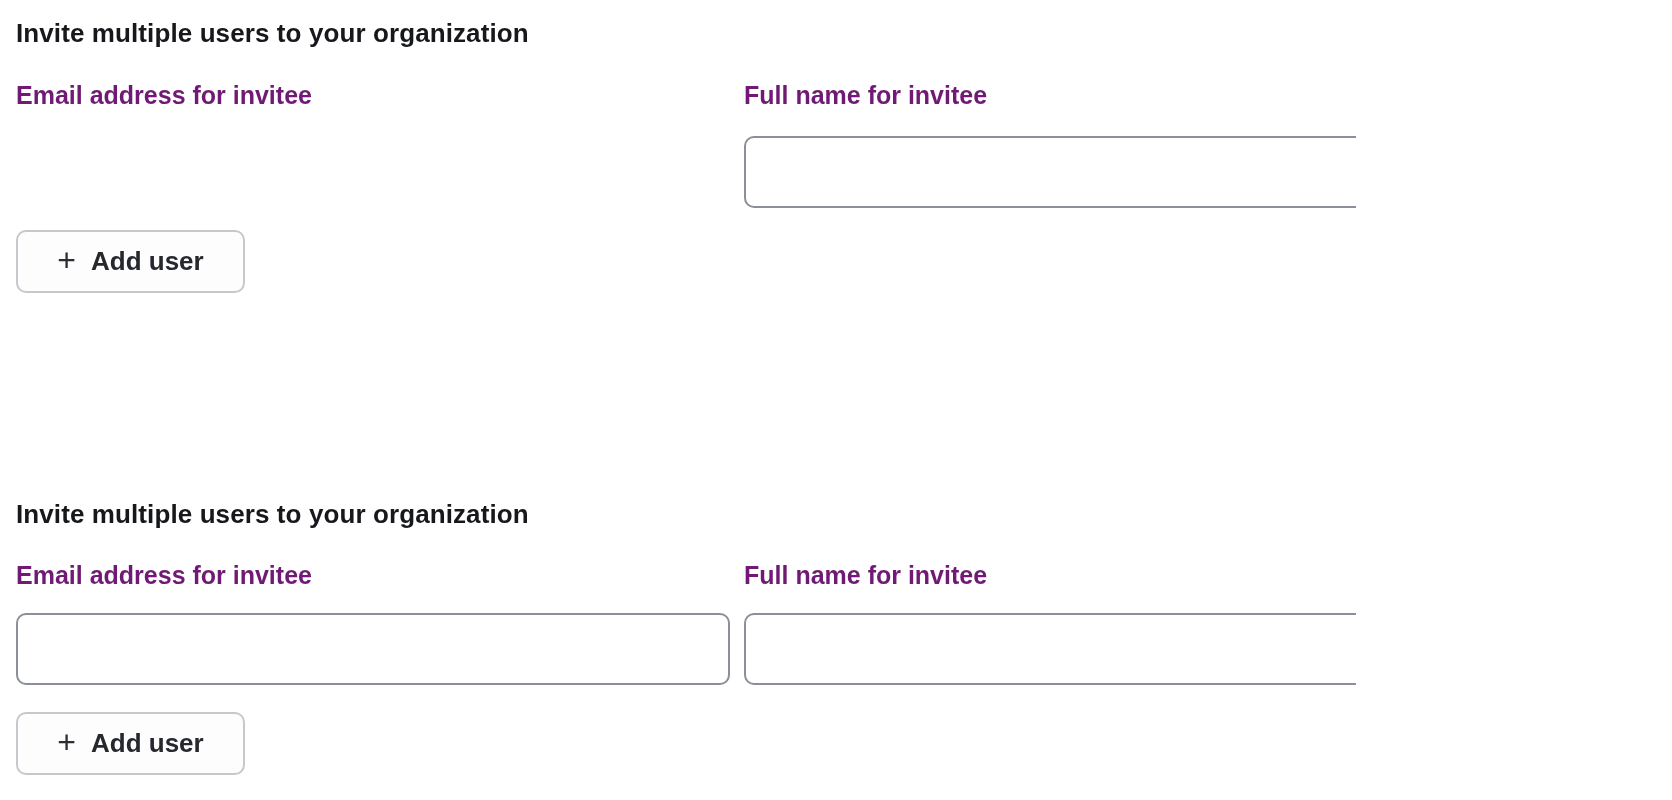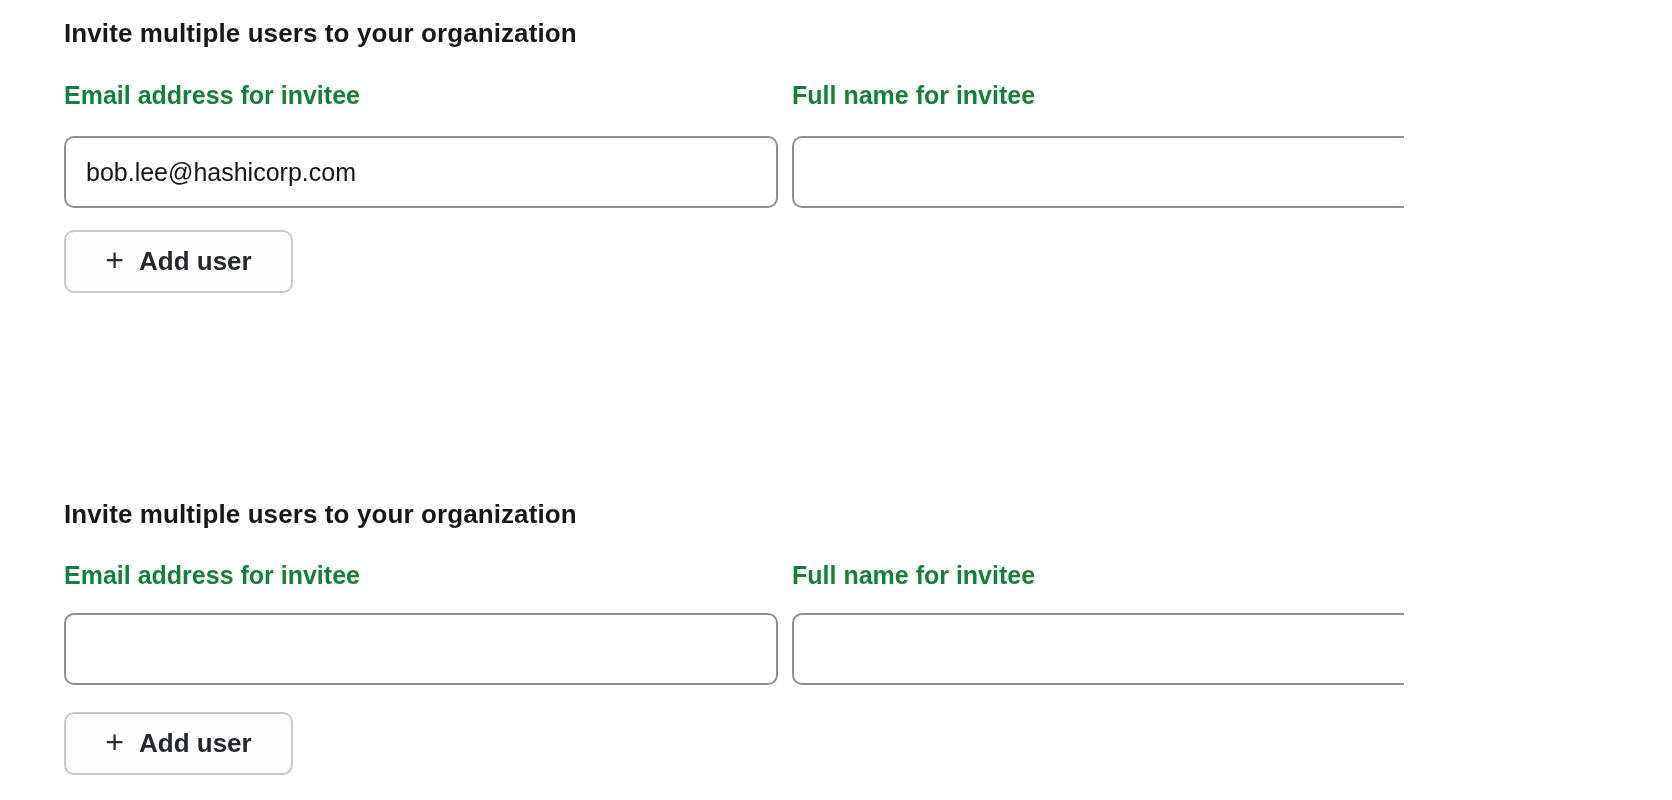--- a/index.html
+++ b/index.html
@@ -7,35 +7,34 @@
   body {
     font-family: "Liberation Sans", "DejaVu Sans", sans-serif;
     color: #1a1c20;
   }
   .stage {
     position: relative;
     width: 1356px;
     height: 800px;
     background: #ffffff;
     overflow: hidden;
-    margin-left: 48px;
   }
   .abs { position: absolute; }
 
   .section-heading {
     font-size: 26px;
     font-weight: 700;
     color: #17181c;
     letter-spacing: 0.1px;
     line-height: 32px;
   }
   .field-label {
     font-size: 25px;
     font-weight: 700;
-    color: #15803d;
+    color: #701a75;
     line-height: 30px;
   }
   .text-input {
     width: 714px;
     height: 72px;
     border: 2px solid #8b8f99;
     border-radius: 10px;
     background: #ffffff;
     font-family: "Liberation Sans", "DejaVu Sans", sans-serif;
     font-size: 25px;
@@ -96,21 +95,20 @@
 </head>
 <body>
 
 <div class="stage">
 
   <div class="abs section-heading" style="left:16px; top:17px;">Invite multiple users to your organization</div>
 
   <div class="abs field-label" style="left:16px; top:80px;">Email address for invitee</div>
   <div class="abs field-label" style="left:744px; top:80px;">Full name for invitee</div>
 
-  <input class="abs text-input" style="left: 16px; top: 136px;" type="text" value="bob.lee@hashicorp.com">
   <input class="abs text-input" style="left: 744px; top: 136px; width: 718px;" type="text" value="">
 
   <button class="abs delete-btn">
     <span style="display:flex;">
       <svg width="32" height="34" viewBox="0 0 24 25" fill="none">
         <path d="M9.4 6.4 V5.1 c0-.95.75-1.7 1.7-1.7 h1.8 c.95 0 1.7.75 1.7 1.7 V6.4" stroke="#3a3d45" stroke-width="2.1" stroke-linecap="round"></path>
         <path d="M4.9 6.9 H19.1" stroke="#3a3d45" stroke-width="2.6" stroke-linecap="round"></path>
         <rect x="6.9" y="8.6" width="10.2" height="12.6" rx="1.6" stroke="#3a3d45" stroke-width="2.1"></rect>
         <path d="M10.5 11.6 v6.4 M13.5 11.6 v6.4" stroke="#3a3d45" stroke-width="2.1" stroke-linecap="round"></path>
       </svg>

